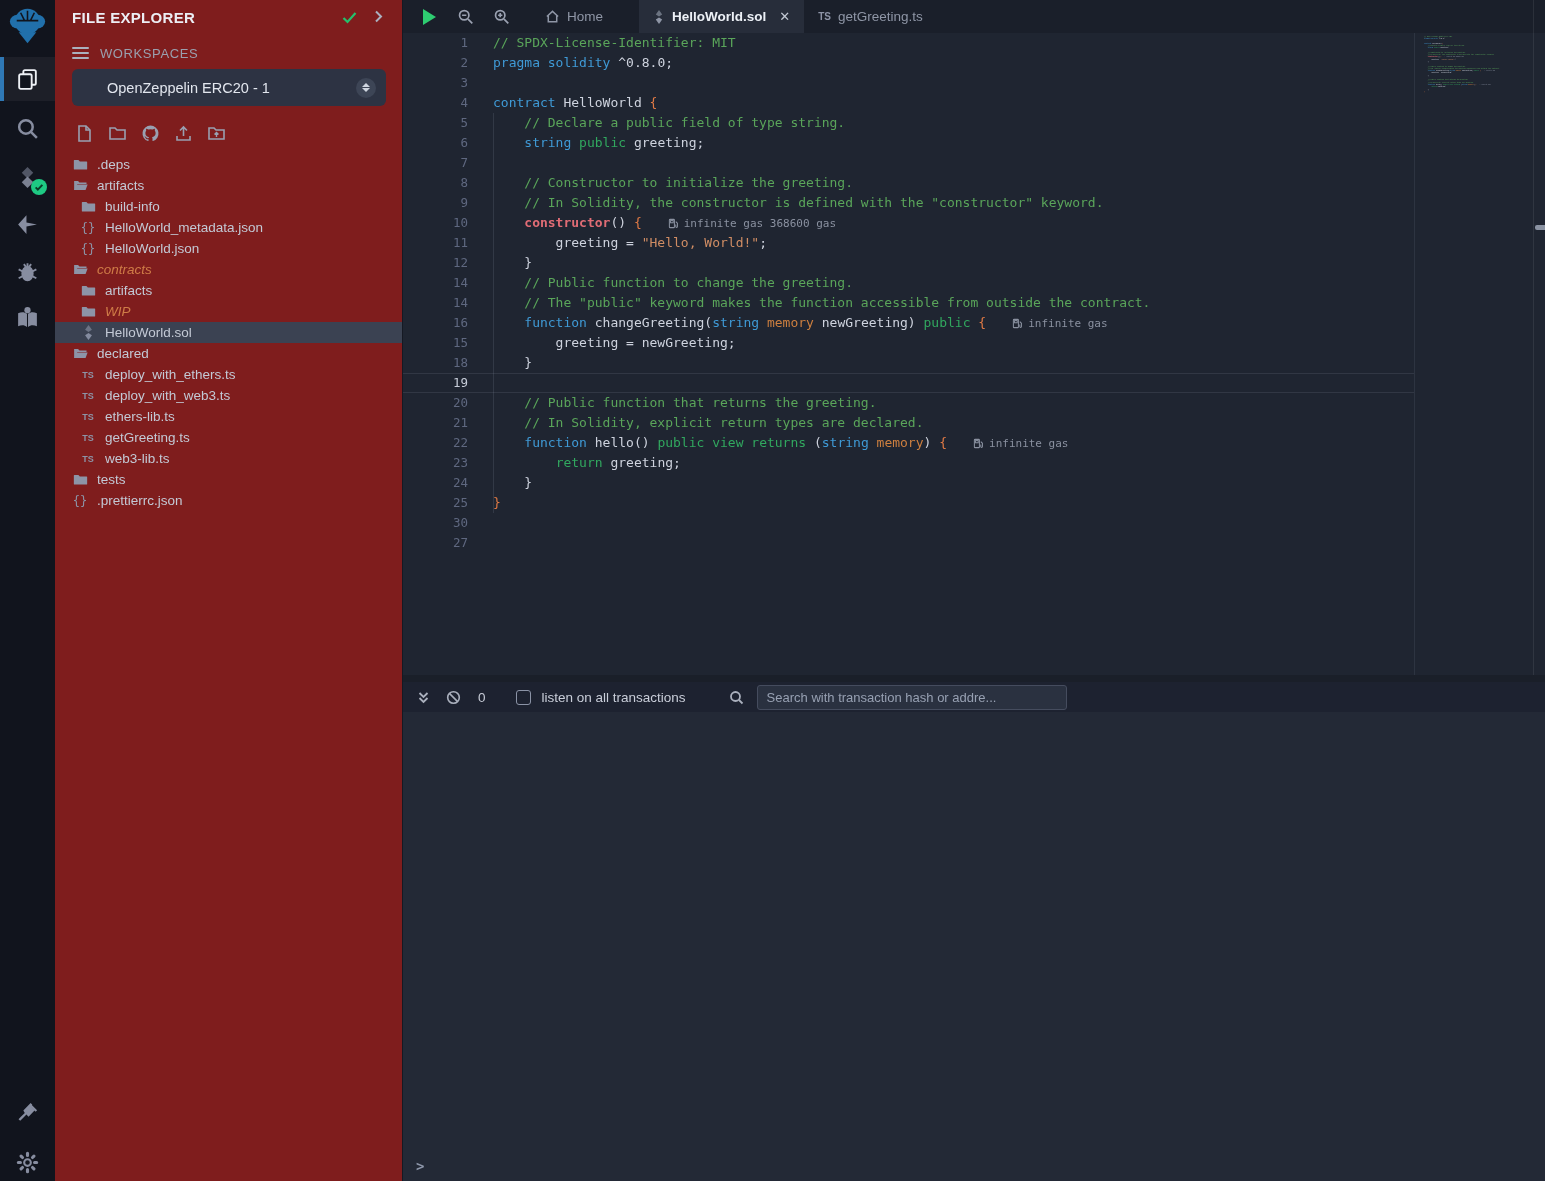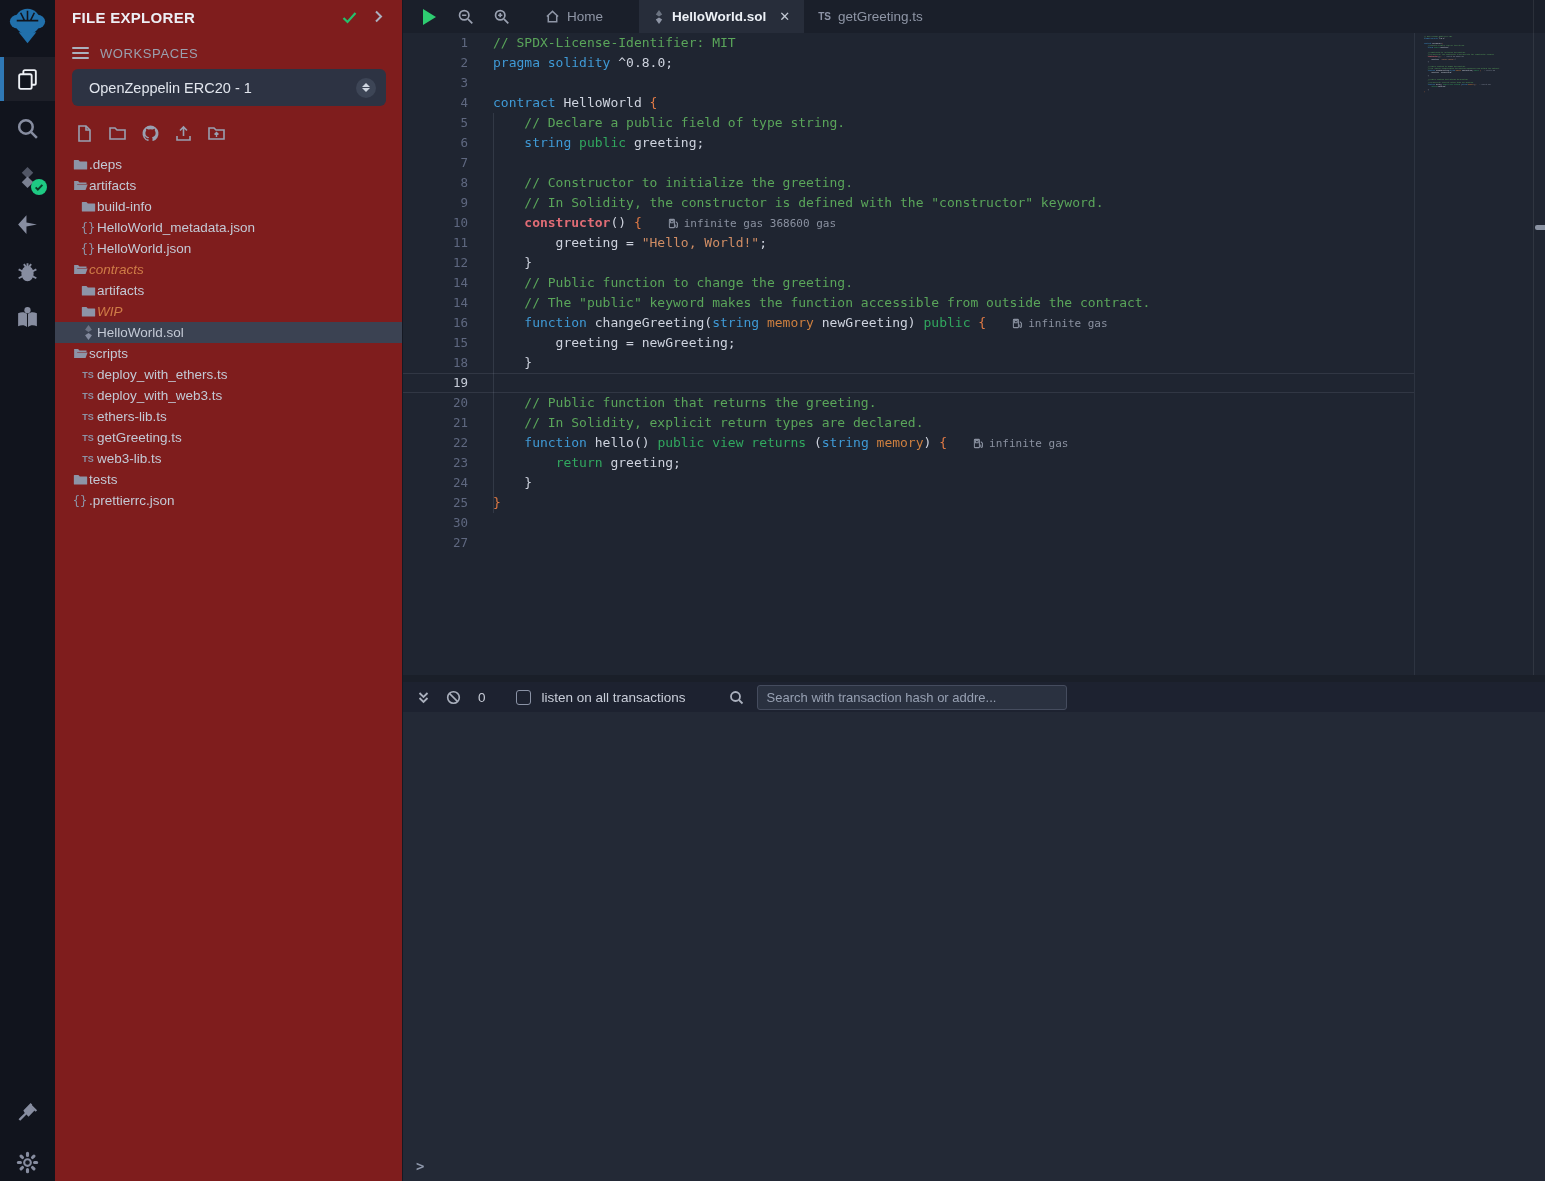--- a/index.html
+++ b/index.html
@@ -21,30 +21,30 @@
   #explorer { position:absolute; left:55px; top:0; width:348px; height:1181px; background:#7f1d1d; border-right:1px solid #151923; }
   .exp-header { position:absolute; left:0; top:0; right:0; height:34px; display:flex; align-items:center; padding-left:17px; }
   .exp-title { color:#eceef4; font-size:15px; font-weight:700; letter-spacing:.3px; }
   .hd-check { position:absolute; right:44px; top:9px; width:17px; height:17px; color:#25c06c; }
   .hd-chevron { position:absolute; right:16px; top:9px; width:15px; height:15px; color:#aab0bf; }
   .ws-row { position:absolute; left:17px; top:42px; height:22px; display:flex; align-items:center; gap:11px; color:#9aa0ae; }
   .ws-label { font-size:13px; letter-spacing:.6px; }
   .burger { width:17px; height:13px; display:flex; flex-direction:column; justify-content:space-between; }
   .burger i { display:block; height:2.4px; background:#aab0bd; border-radius:1px; }
   .ws-select { position:absolute; left:17px; top:69px; width:314px; height:37px; background:#2d3343; border-radius:6px; display:flex; align-items:center; padding:0 10px 0 17px; cursor:pointer; }
-  .ws-select .name { color:#e2e6ee; font-size:14.5px; flex:1; }
+  .ws-select .name { color:#e2e6ee; font-size:14.5px; flex:1;margin-left:18px; }
   .sort-circle { width:20px; height:20px; border-radius:50%; background:#3d4556; display:flex; flex-direction:column; align-items:center; justify-content:center; gap:1px; }
   .sort-circle i { width:0; height:0; border-left:4px solid transparent; border-right:4px solid transparent; }
   .sort-circle .up { border-bottom:4px solid #cfd5e0; }
   .sort-circle .dn { border-top:4px solid #cfd5e0; }
   .exp-toolbar { position:absolute; left:17px; top:121px; height:26px; display:flex; gap:9px; color:#99a0b1; }
   .exp-toolbar .tbi { width:24px; height:24px; display:flex; align-items:center; justify-content:center; cursor:pointer; }
   .exp-toolbar svg { width:19px; height:19px; }
   #tree { position:absolute; left:0; top:154px; right:0; }
-  .trow { height:21px; display:flex; align-items:center; gap:1px; color:#c3c9d5; font-size:13.5px; cursor:pointer; }
+  .trow { height:21px; display:flex; align-items:center; gap:9px; color:#c3c9d5; font-size:13.5px; cursor:pointer; }
   .trow .tico { width:16px; height:16px; flex:none; display:flex; align-items:center; justify-content:center; color:#8d94a7; }
   .trow .tico svg { width:15px; height:15px; }
   .trow.orange .tlabel { color:#cf7c47;font-style:italic; }
   .trow.selected { background:#3b4252; }
   .tsb { font-size:9px; font-weight:700; color:#8d94a7; letter-spacing:0; }
   .curly { font-size:12px; color:#8d94a7; font-family:"DejaVu Sans Mono",monospace; }
 
   
   #main { position:absolute; left:403px; top:0; width:1142px; height:1181px; }
 
@@ -301,21 +301,21 @@
         </span>
         <span class="tlabel">HelloWorld.sol</span>
       </div>
       <div class="trow" style="padding-left: 17px;">
         <span class="tico">
           <svg viewBox="0 0 16 16" fill="currentColor">
             <path d="M1.2 3.2h4.2l1.5 1.5h7.5v1.6H4.6L2.4 12.8H1.2z"></path>
             <path d="M3.6 7h12l-2.2 5.8H1.5z"></path>
           </svg>
         </span>
-        <span class="tlabel">scripts</span>
+        <span class="tlabel">declared</span>
       </div>
       <div class="trow" style="padding-left: 25px;">
         <span class="tico">
           <span class="tsb">TS</span>
         </span>
         <span class="tlabel">deploy_with_ethers.ts</span>
       </div>
       <div class="trow" style="padding-left: 25px;">
         <span class="tico">
           <span class="tsb">TS</span>

